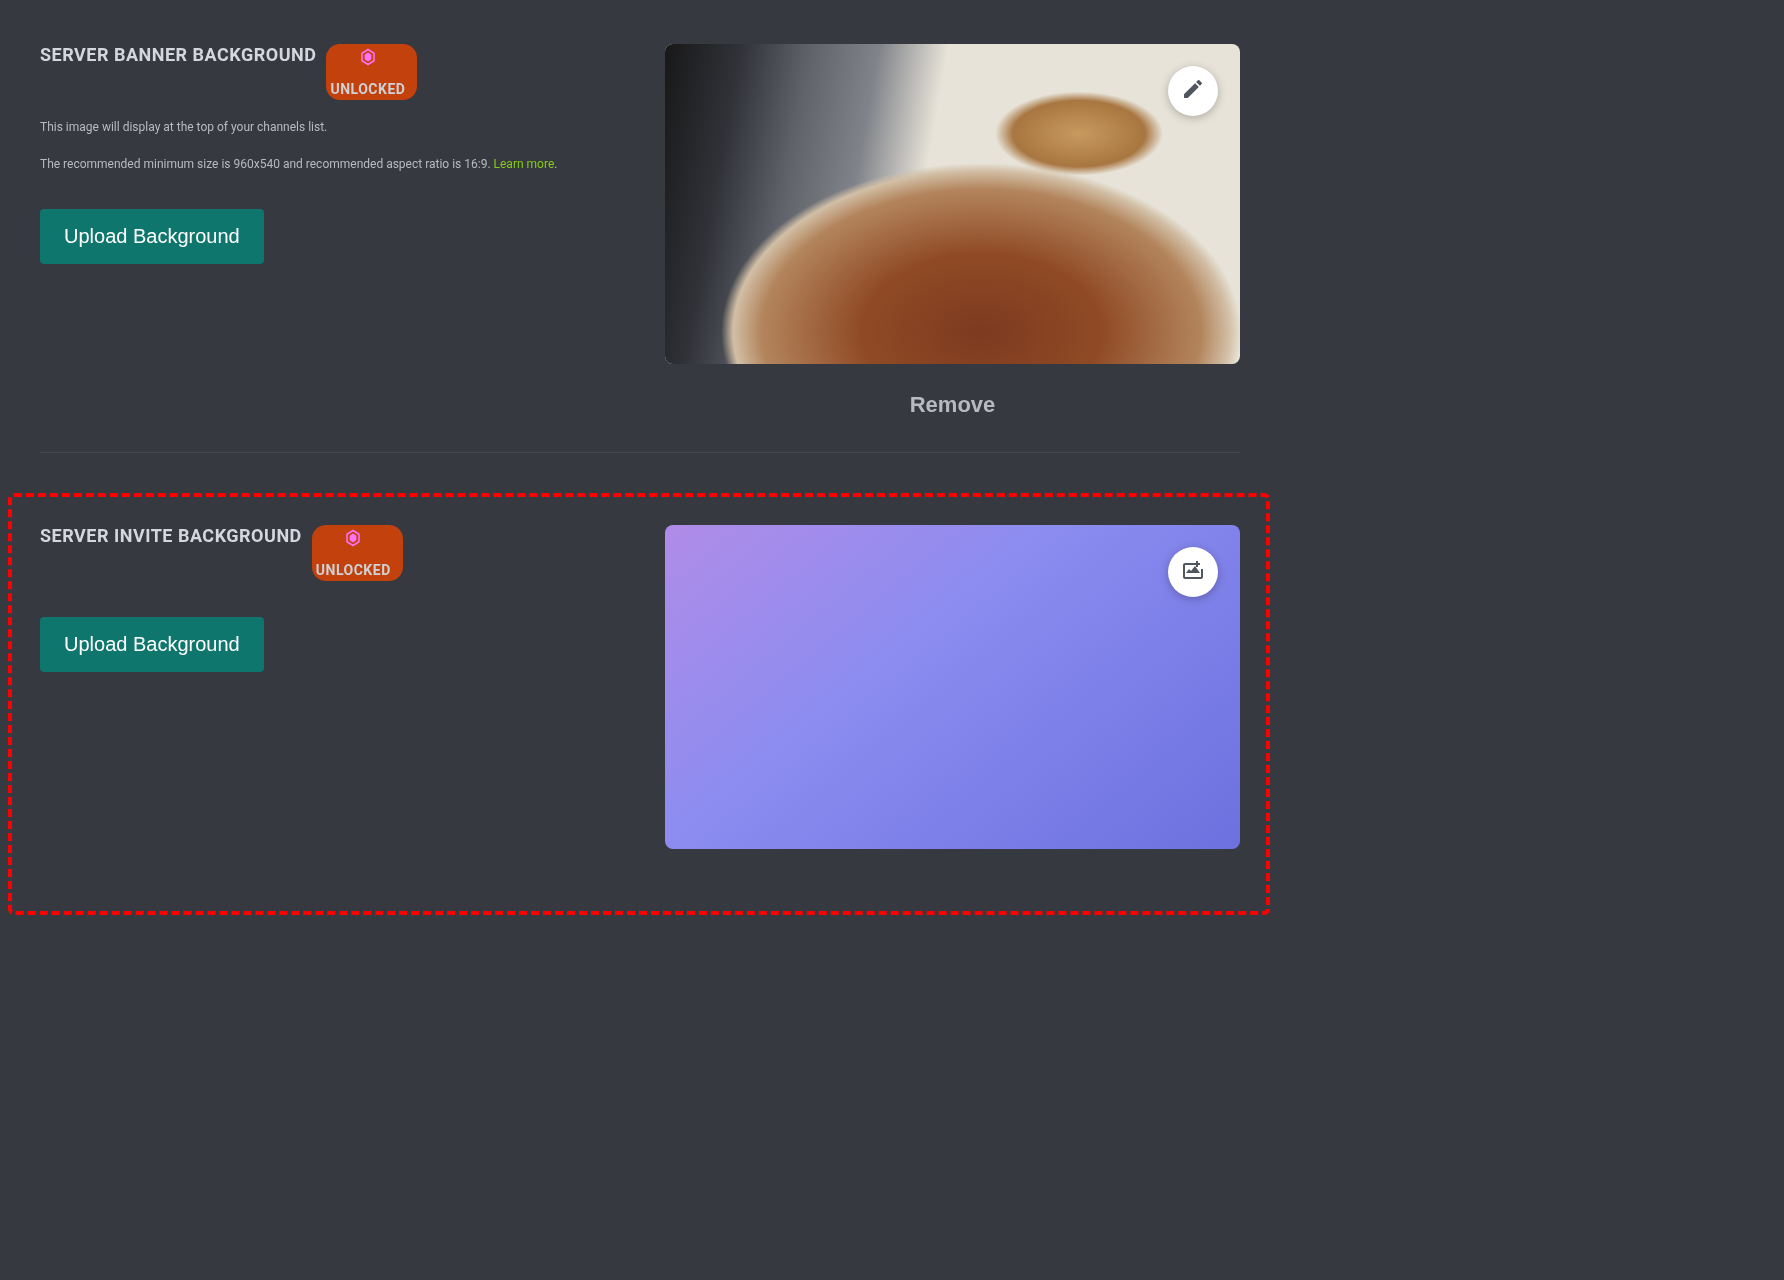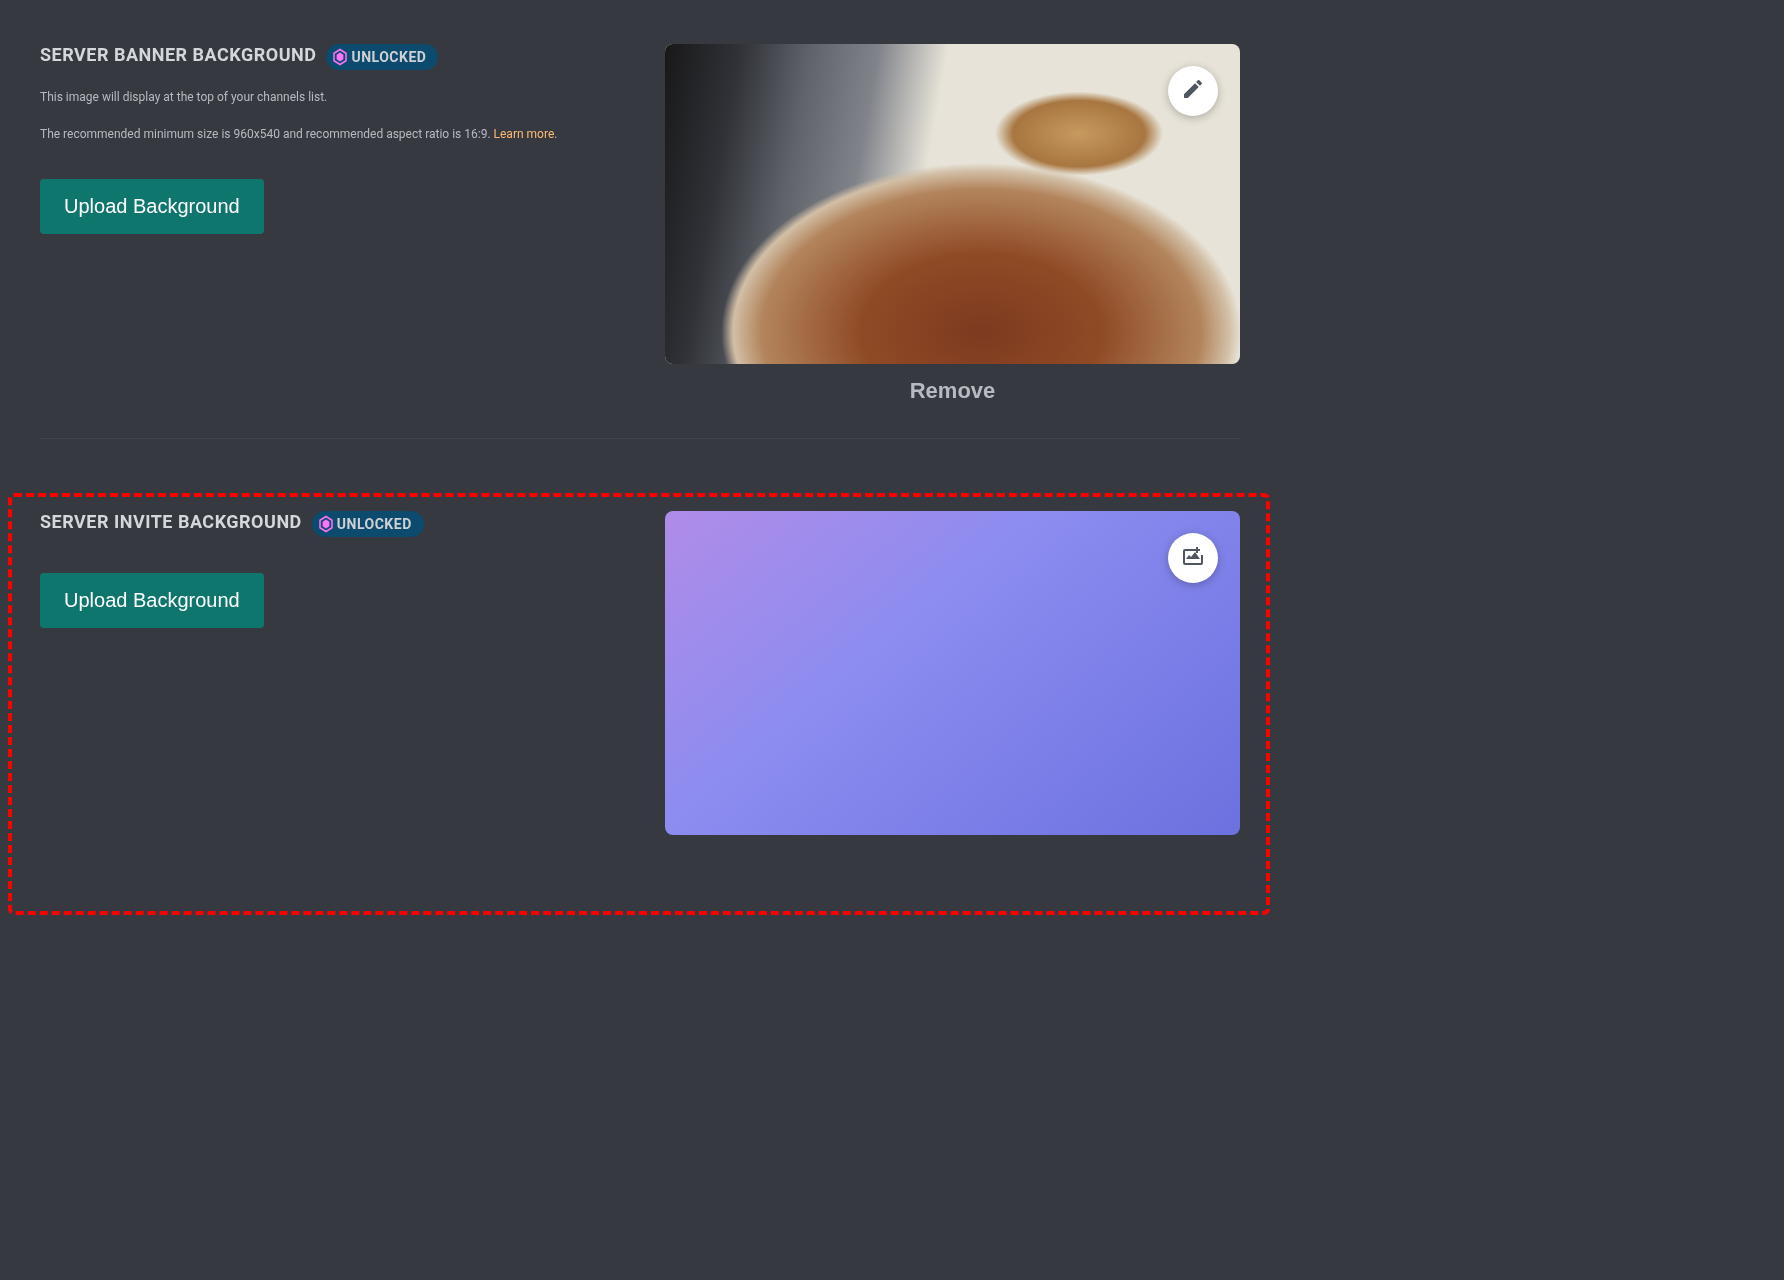--- a/index.html
+++ b/index.html
@@ -32,24 +32,25 @@
     .section-title {
       font-size: 18px;
       font-weight: 700;
       letter-spacing: 0.5px;
       color: #d4d7dc;
       text-transform: uppercase;
     }
     .badge {
       display: inline-flex;
       align-items: center;
-      gap: 1px;
-      background: #0c4a6e;
+      gap: 14px;
+      background: #c2410c;
       border-radius: 14px;
       padding: 3px 12px 3px 4px;
+      flex-direction: column;
     }
     .boost-icon {
       width: 20px;
       height: 20px;
       display: inline-flex;
       align-items: center;
       justify-content: center;
     }
     .badge-text {
       font-size: 14px;
@@ -57,21 +58,21 @@
       letter-spacing: 0.5px;
       color: #cfd1d5;
     }
     .desc {
       font-size: 12px;
       line-height: 1.55;
       color: #b7bbc1;
       margin-bottom: 18px;
     }
     .link {
-      color: #fdba74;
+      color: #84cc16;
       cursor: pointer;
     }
     .btn-primary {
       display: inline-block;
       background: #0f766e;
       color: #ffffff;
       font-size: 20px;
       font-weight: 500;
       padding: 16px 24px;
       border: none;
@@ -123,21 +124,21 @@
       cursor: pointer;
     }
     .edit-fab svg, .add-fab svg {
       width: 24px;
       height: 24px;
       fill: #4f5660;
     }
     .remove-btn {
       width: 100%;
       text-align: center;
-      margin-top: 14px;
+      margin-top: 28px;
       font-size: 22px;
       font-weight: 600;
       color: #b7bbc1;
       background: transparent;
       border: none;
       cursor: pointer;
     }
     .divider {
       border: none;
       border-top: 1px solid #42454b;

